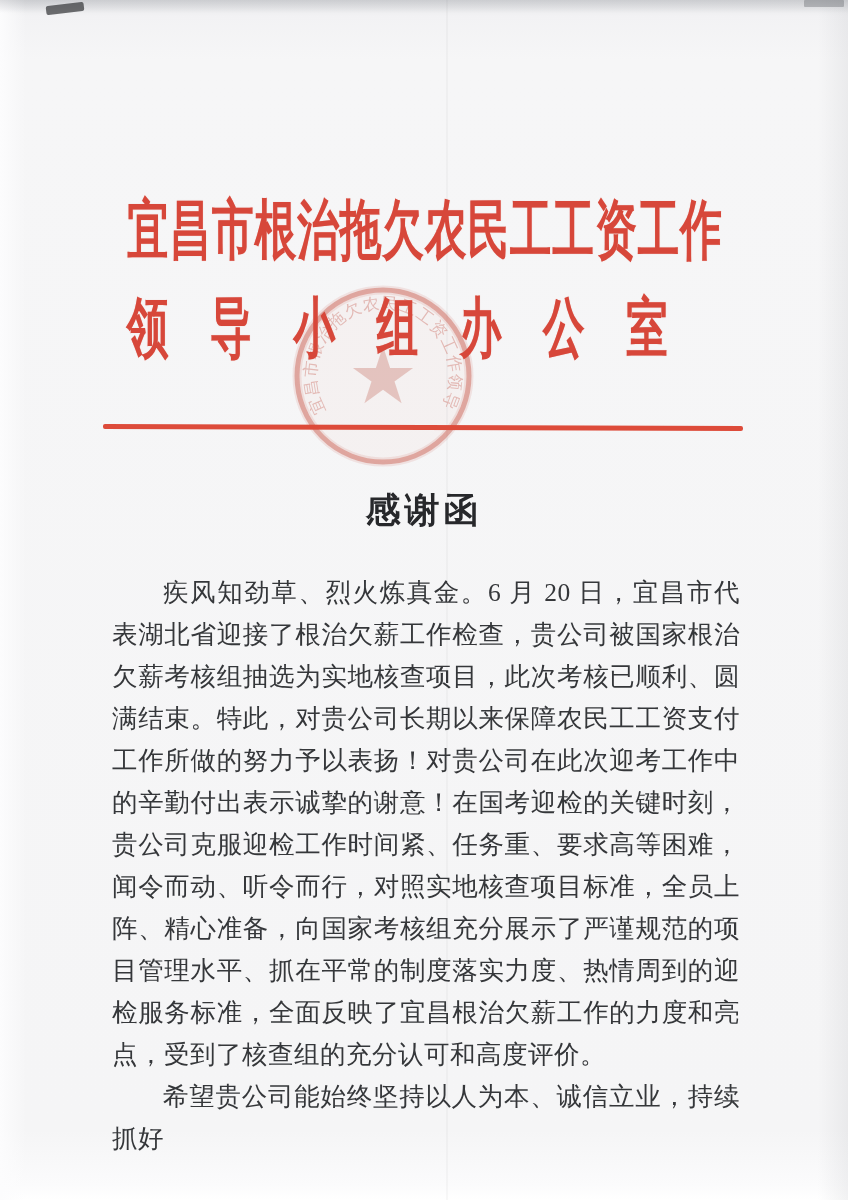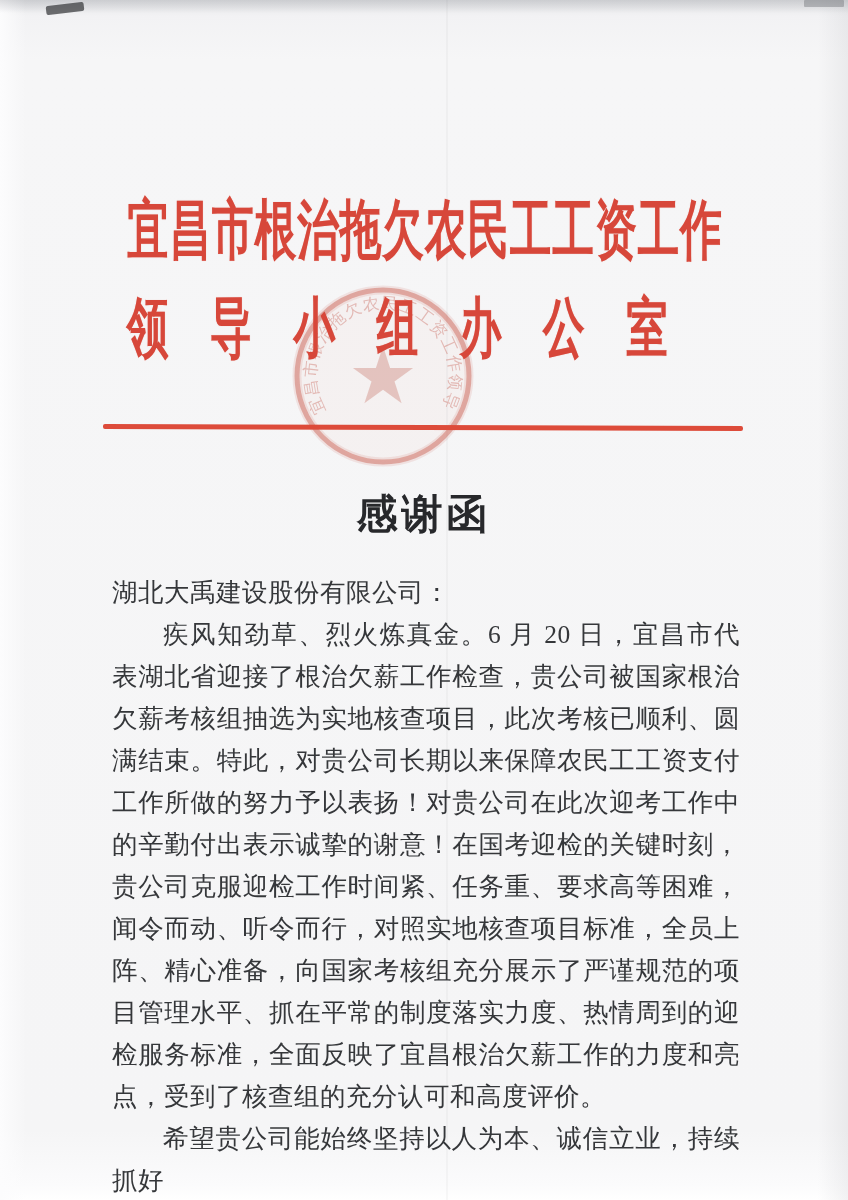--- a/index.html
+++ b/index.html
@@ -53,21 +53,21 @@
   
   .seal{
     position:absolute;left:288px;top:281px;width:190px;height:190px;
     z-index:2;opacity:.9;
   }
 
   
   .letter-title{
     position:absolute;left:0;right:0;top:487px;
     text-align:center;
-    font-size:41px;font-weight:700;color:#27282b;
+    font-size:35px;font-weight:700;color:#27282b;
     letter-spacing:4px;
     z-index:3;
   }
   .letter-body{
     position:absolute;left:112px;top:572px;width:628px;
     font-size:25.5px;line-height:42px;
     color:#35373a;
     text-align:justify;
     letter-spacing:.5px;
     z-index:3;
@@ -101,18 +101,17 @@
   </svg>
 
   <div class="lh-line lh-line1">宜昌市根治拖欠农民工工资工作</div>
   <div class="lh-line lh-line2">领导小组办公室</div>
 
   <div class="red-rule"></div>
 
   <div class="letter-title">感谢函</div>
 
   <div class="letter-body">
-    <p class="salutation">湖北大禹建设股份有限公司：</p>
     <p class="para">疾风知劲草、烈火炼真金。6 月 20 日，宜昌市代表湖北省迎接了根治欠薪工作检查，贵公司被国家根治欠薪考核组抽选为实地核查项目，此次考核已顺利、圆满结束。特此，对贵公司长期以来保障农民工工资支付工作所做的努力予以表扬！对贵公司在此次迎考工作中的辛勤付出表示诚挚的谢意！在国考迎检的关键时刻，贵公司克服迎检工作时间紧、任务重、要求高等困难，闻令而动、听令而行，对照实地核查项目标准，全员上阵、精心准备，向国家考核组充分展示了严谨规范的项目管理水平、抓在平常的制度落实力度、热情周到的迎检服务标准，全面反映了宜昌根治欠薪工作的力度和亮点，受到了核查组的充分认可和高度评价。</p>
     <p class="para">希望贵公司能始终坚持以人为本、诚信立业，持续抓好</p>
   </div>
 
 </div>
 
 </body></html>

